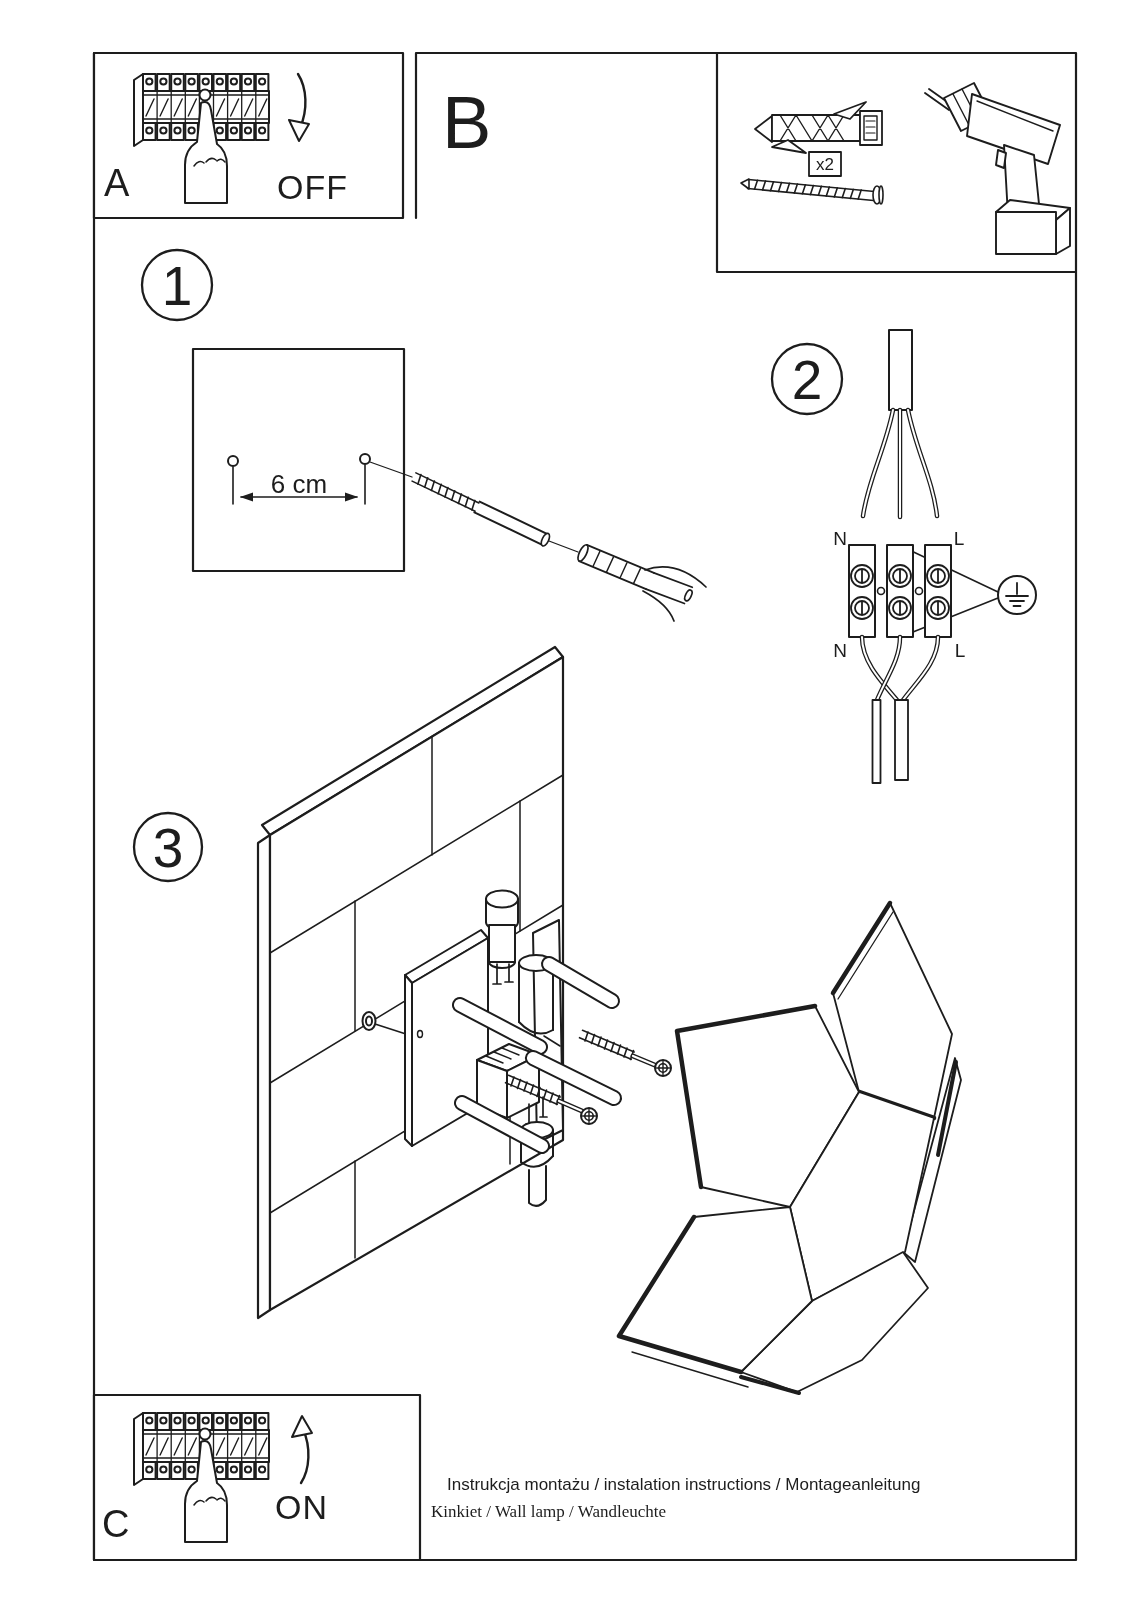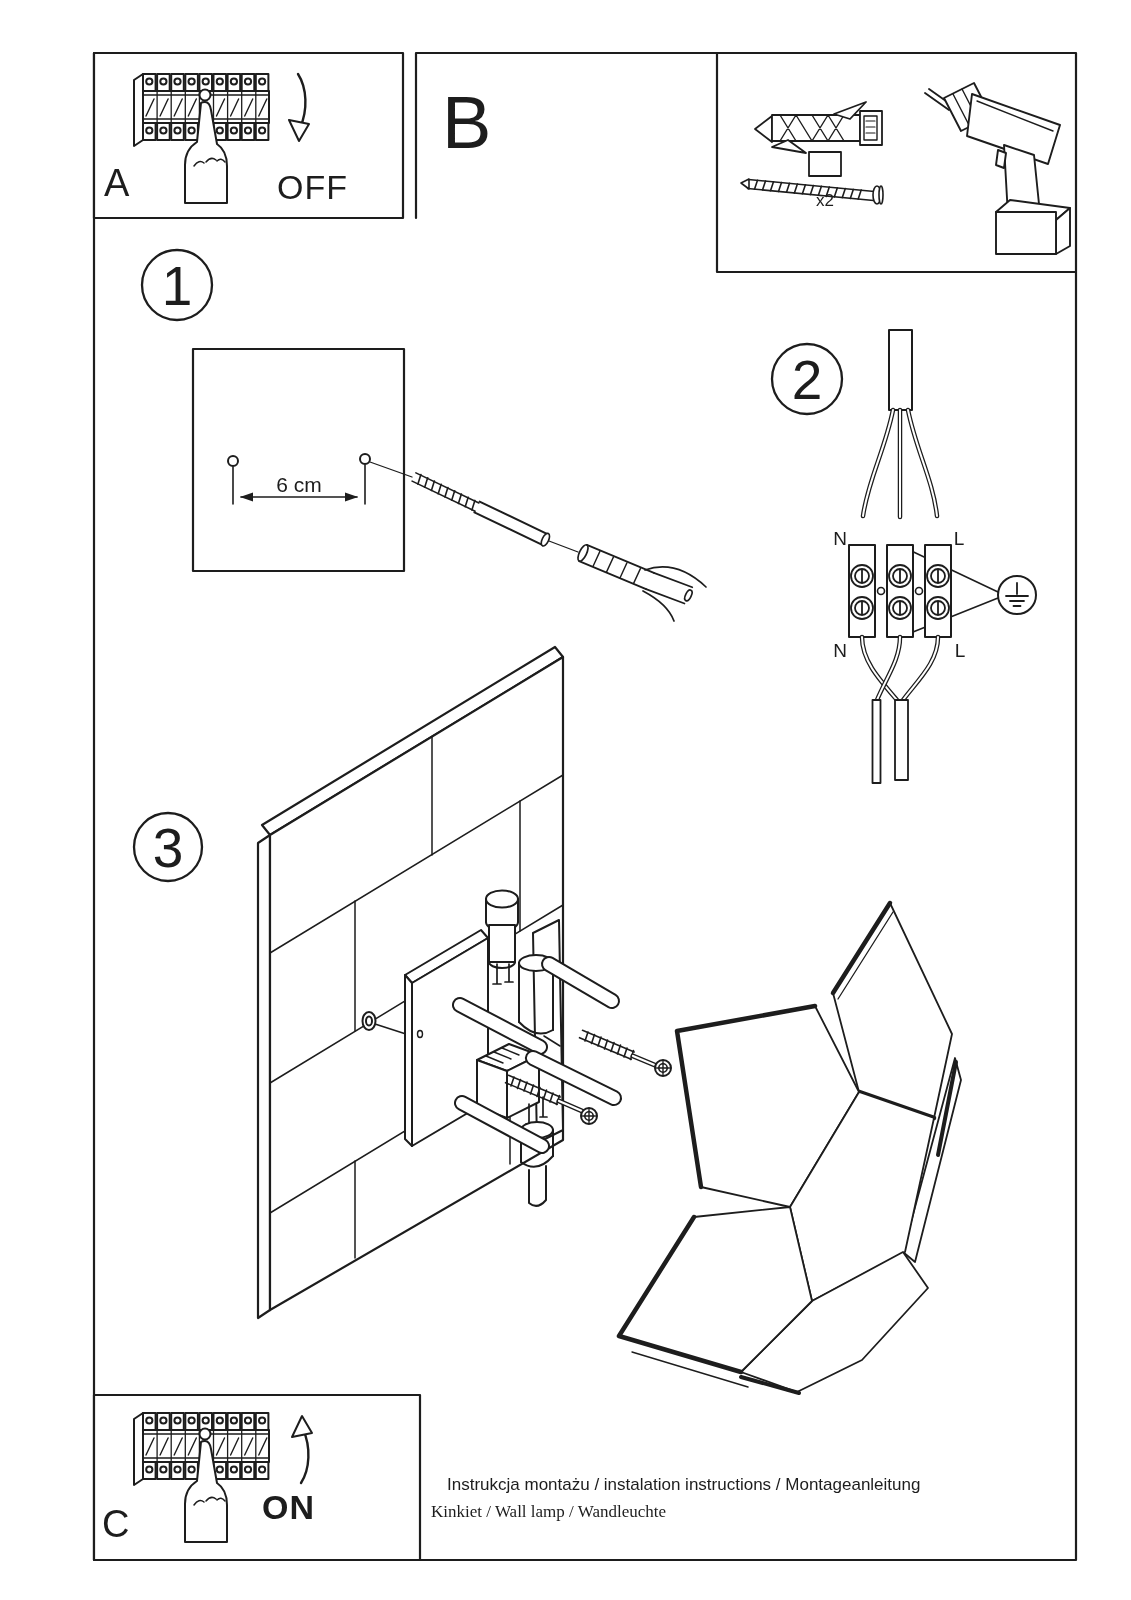--- a/index.html
+++ b/index.html
@@ -5,23 +5,23 @@
   html,body{margin:0;padding:0;}
   body{width:1131px;height:1600px;position:relative;background:#ffffff;
        font-family:"Liberation Sans", sans-serif;color:#1d1d1d;overflow:hidden;}
   #art{position:absolute;left:0;top:0;}
   .txt{position:absolute;white-space:nowrap;line-height:1;color:#1d1d1d;}
   .ctr{transform:translate(-50%,-50%);}
   .sec{font-size:38px;}
   .big{font-size:74px;}
   .step{font-size:55px;}
   .sw{font-size:34px;letter-spacing:1px;}
-  .dim{font-size:21px;text-align:right;}
+  .dim{font-size:26px;text-align:right;}
   .nl{font-size:19px;}
-  .qty{font-size:17px;margin-top:36px;}
+  .qty{font-size:17px;}
   .foot{font-size:17px;}
 </style>
 </head>
 <body>
 
 <svg id="art" width="1131" height="1600" viewBox="0 0 1131 1600" fill="none" stroke="#1d1d1d" stroke-width="2" stroke-linecap="round" stroke-linejoin="round">
 
   <defs>
     <g id="bmod">
       <rect x="0" y="0" width="12.6" height="17" fill="#fff"></rect>
@@ -308,21 +308,21 @@
   <circle cx="177" cy="285" r="35" stroke-width="2.3"></circle>
   <circle cx="807" cy="379" r="35" stroke-width="2.3"></circle>
   <circle cx="168" cy="847" r="34" stroke-width="2.3"></circle>
 </svg>
 
 <div class="txt sec" style="left:104px;top:164px;">A</div>
 <div class="txt big" style="left:442px;top:86px;">B</div>
 <div class="txt sec" style="left:102px;top:1505px;">C</div>
 
 <div class="txt sw" style="left:277px;top:134px;margin-top:36px;">OFF</div>
-<div class="txt sw" style="left:262px;top:1490px;font-weight:bold;">ON</div>
+<div class="txt sw" style="left:275px;top:1490px;">ON</div>
 
 <div class="txt qty ctr" style="left:825px;top:164px;">x2</div>
 
 <div class="txt step ctr" style="left:177px;top:286px;">1</div>
 <div class="txt step ctr" style="left:807px;top:380px;">2</div>
 <div class="txt step ctr" style="left:168px;top:848px;">3</div>
 
 <div class="txt dim ctr" style="left:299px;top:484px;">6 cm</div>
 
 <div class="txt nl ctr" style="left:840px;top:538px;">N</div>

